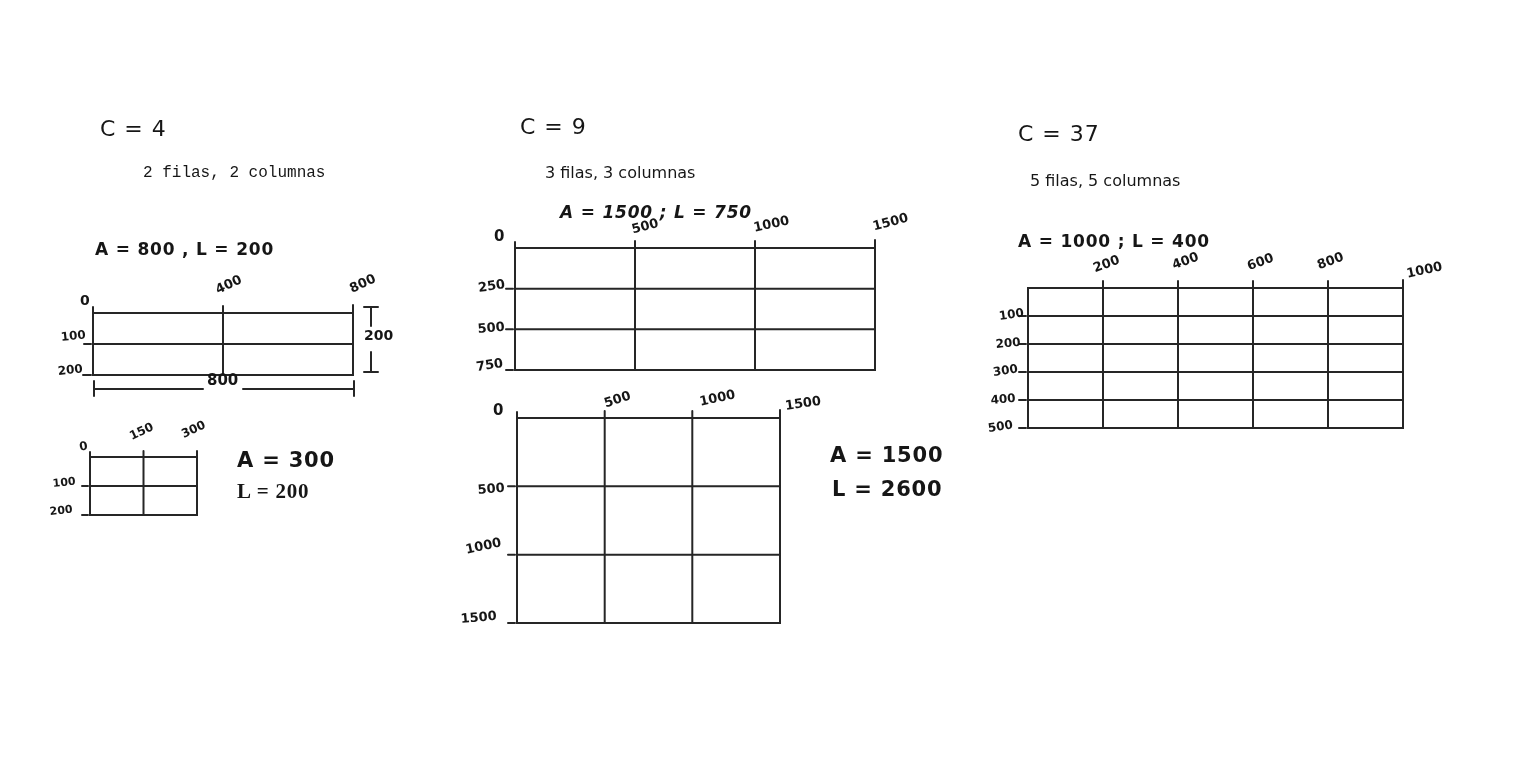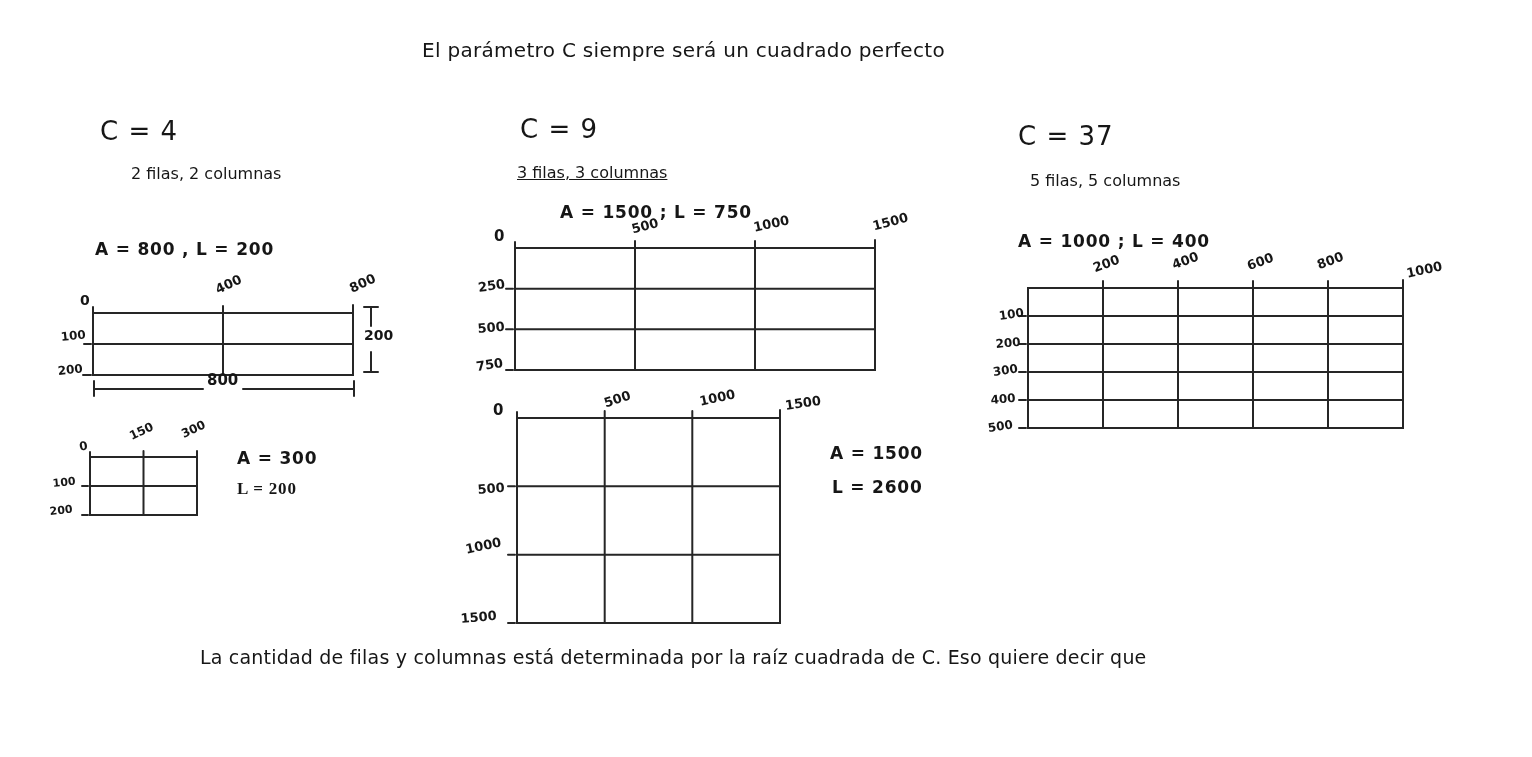--- a/index.html
+++ b/index.html
@@ -2,45 +2,44 @@
 <html><head>
 <meta charset="utf-8">
 <style>
   html,body { margin:0; padding:0; background:#ffffff; }
   .canvas {
     position:relative; width:1532px; height:757px; background:#ffffff;
     font-family:"DejaVu Sans", sans-serif; color:#161616; overflow:hidden;
   }
   .t { position:absolute; white-space:nowrap; transform-origin:left top; }
   .title   { font-size:20px; letter-spacing:0.3px; }
-  .heading { font-size:26px; letter-spacing:1px; }
+  .heading { font-size:22px; letter-spacing:1px; }
   .sub     { font-size:16px; }
   .params  { font-size:17px; font-weight:bold; letter-spacing:0.8px; }
-  .side    { font-size:17px; font-weight:bold; letter-spacing:0.8px; }
+  .side    { font-size:21px; font-weight:bold; letter-spacing:0.8px; }
   .tick    { font-size:13px; font-weight:bold; }
   .tick-md { font-size:14px; font-weight:bold; }
   .tick-sm { font-size:12px; font-weight:bold; }
   .tick-xs { font-size:11px; font-weight:bold; }
   .dim     { font-size:14px; font-weight:bold; }
   .footer-line { font-size:19px; letter-spacing:0.2px; }
   svg.draw { position:absolute; overflow:visible; }
   svg.draw line, svg.draw rect {
     stroke:#262626; stroke-width:2; stroke-linecap:round; fill:none;
   }
 </style>
 </head>
 <body>
 
 <div class="canvas">
 
-  <div class="t title" style="left:422px; top:38px;">El parámetro C siempre será un cuadrado perfecto</div>
 
   <section>
     <div class="t heading" style="left:100px; top:116px;">C = 4</div>
-    <div class="t sub" style="left:131px; top:164px;">2 filas, 2 columnas</div>
+    <div class="t sub" style="left:143px; top:164px;font-family:Liberation Mono, monospace;">2 filas, 2 columnas</div>
     <div class="t params" style="left:95px; top:239px;">A = 800 ,   L = 200</div>
 
     <svg class="draw" style="left:93px; top:313px;" width="260" height="62">
       <rect x="0" y="0" width="260" height="62"></rect>
       <line x1="130" y1="0" x2="130" y2="62"></line>
       <line x1="0" y1="31" x2="260" y2="31"></line>
       <line x1="0" y1="-6" x2="0" y2="0"></line>
       <line x1="130" y1="-7" x2="130" y2="0"></line>
       <line x1="260" y1="-8" x2="260" y2="1"></line>
       <line x1="-9" y1="31" x2="-2" y2="31"></line>
@@ -82,22 +81,22 @@
     <span class="t tick-sm" style="left:127px; top:430px; transform:rotate(-25deg);">150</span>
     <span class="t tick-sm" style="left:179px; top:428px; transform:rotate(-25deg);">300</span>
     <span class="t tick-xs" style="left:52px; top:477px; transform:rotate(-6deg);">100</span>
     <span class="t tick-xs" style="left:49px; top:505px; transform:rotate(-6deg);">200</span>
     <span class="t side" style="left:237px; top:448px;">A = 300</span>
     <span class="t side" style="left:237px; top:479px;font-family:Liberation Serif, serif;">L = 200</span>
   </section>
 
   <section>
     <div class="t heading" style="left:520px; top:114px;">C = 9</div>
-    <div class="t sub" style="left:517px; top:163px;text-decoration:underline;">3 filas, 3 columnas</div>
-    <div class="t params" style="left:560px; top:202px;">A = 1500 ;   L = 750</div>
+    <div class="t sub" style="left:545px; top:163px;">3 filas, 3 columnas</div>
+    <div class="t params" style="left:560px; top:202px;font-style:italic;">A = 1500 ;   L = 750</div>
 
     <svg class="draw" style="left:515px; top:248px;" width="360" height="122">
       <rect x="0" y="0" width="360" height="122"></rect>
       <line x1="120" y1="0" x2="120" y2="122"></line>
       <line x1="240" y1="0" x2="240" y2="122"></line>
       <line x1="0" y1="40.7" x2="360" y2="40.7"></line>
       <line x1="0" y1="81.3" x2="360" y2="81.3"></line>
       <line x1="0" y1="-6" x2="0" y2="0"></line>
       <line x1="120" y1="-7" x2="120" y2="0"></line>
       <line x1="240" y1="-7" x2="240" y2="0"></line>
@@ -170,15 +169,14 @@
     <span class="t tick" style="left:1245px; top:259px; transform:rotate(-20deg);">600</span>
     <span class="t tick" style="left:1315px; top:258px; transform:rotate(-20deg);">800</span>
     <span class="t tick" style="left:1405px; top:266px; transform:rotate(-12deg);">1000</span>
     <span class="t tick-sm" style="left:998px; top:309px; transform:rotate(-8deg);">100</span>
     <span class="t tick-sm" style="left:995px; top:337px; transform:rotate(-5deg);">200</span>
     <span class="t tick-sm" style="left:992px; top:365px; transform:rotate(-8deg);">300</span>
     <span class="t tick-sm" style="left:990px; top:393px; transform:rotate(-5deg);">400</span>
     <span class="t tick-sm" style="left:987px; top:421px; transform:rotate(-8deg);">500</span>
   </section>
 
-  <div class="t footer-line" style="left:200px; top:646px;">La cantidad de filas y columnas está determinada por la raíz cuadrada de C. Eso quiere decir que</div>
 
 </div>
 
 </body></html>

